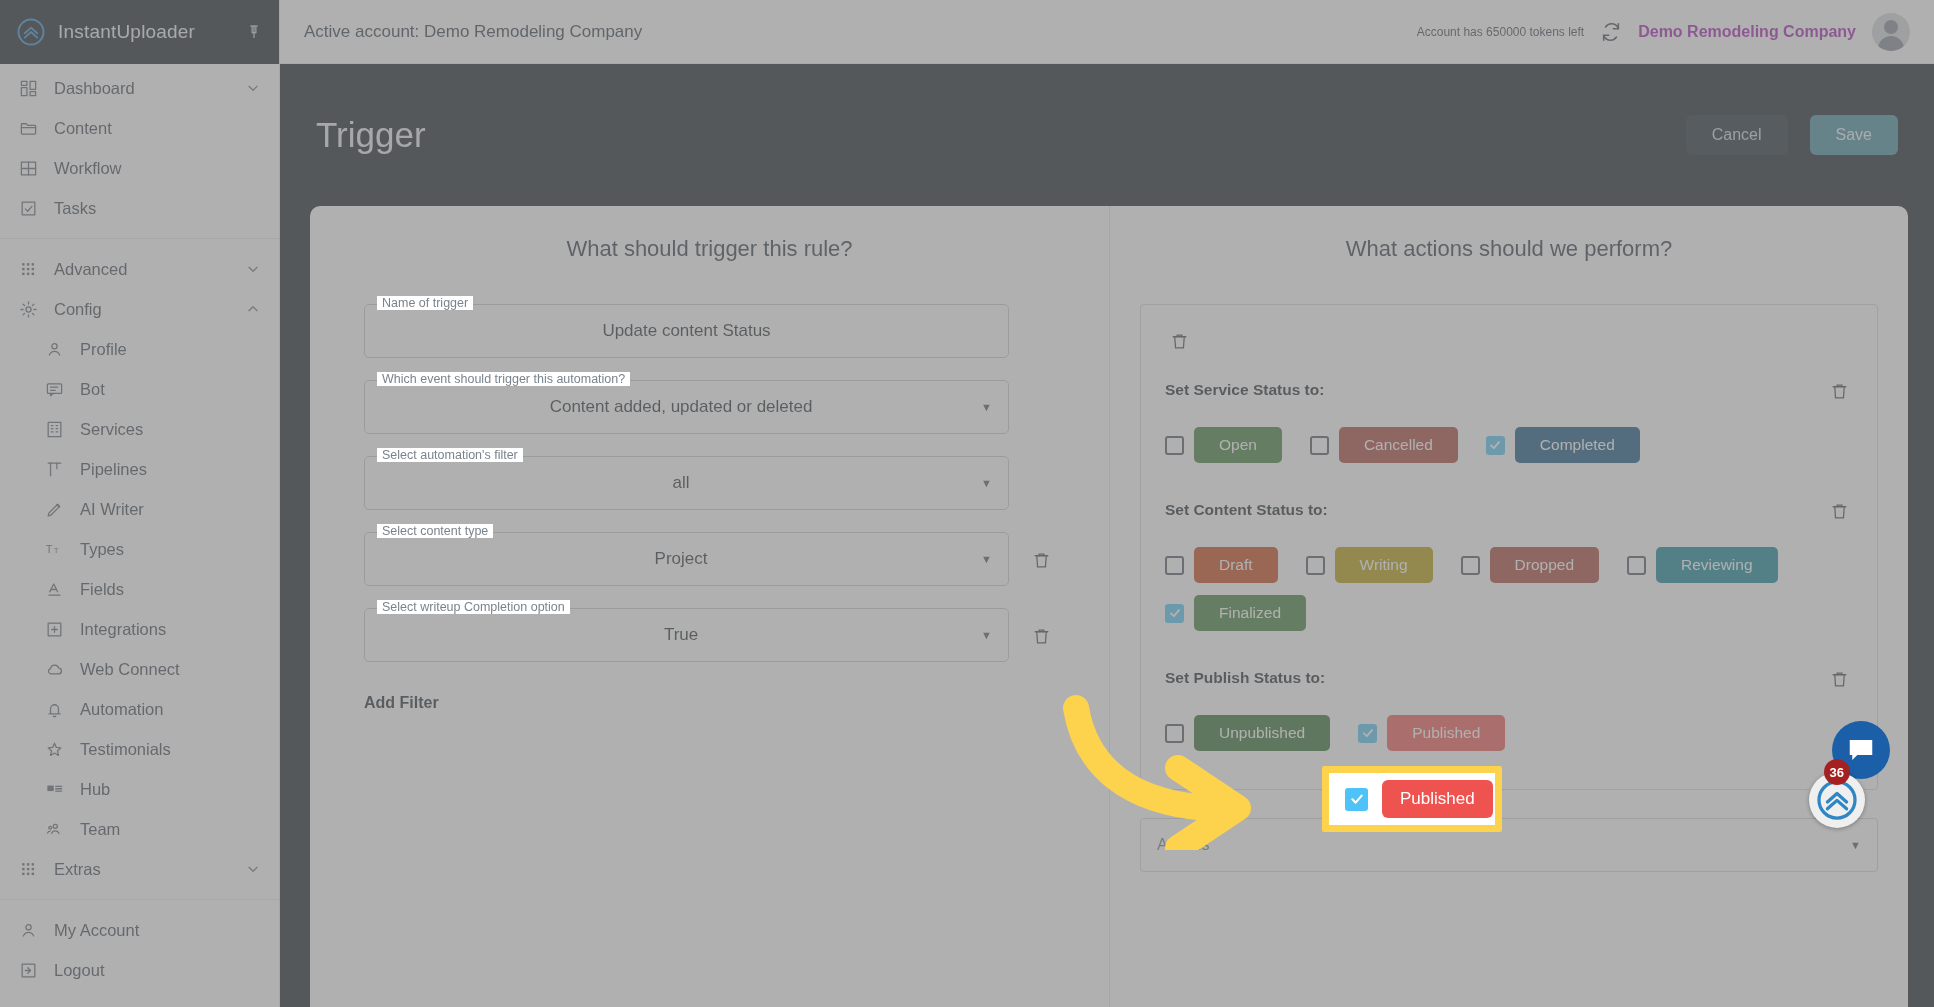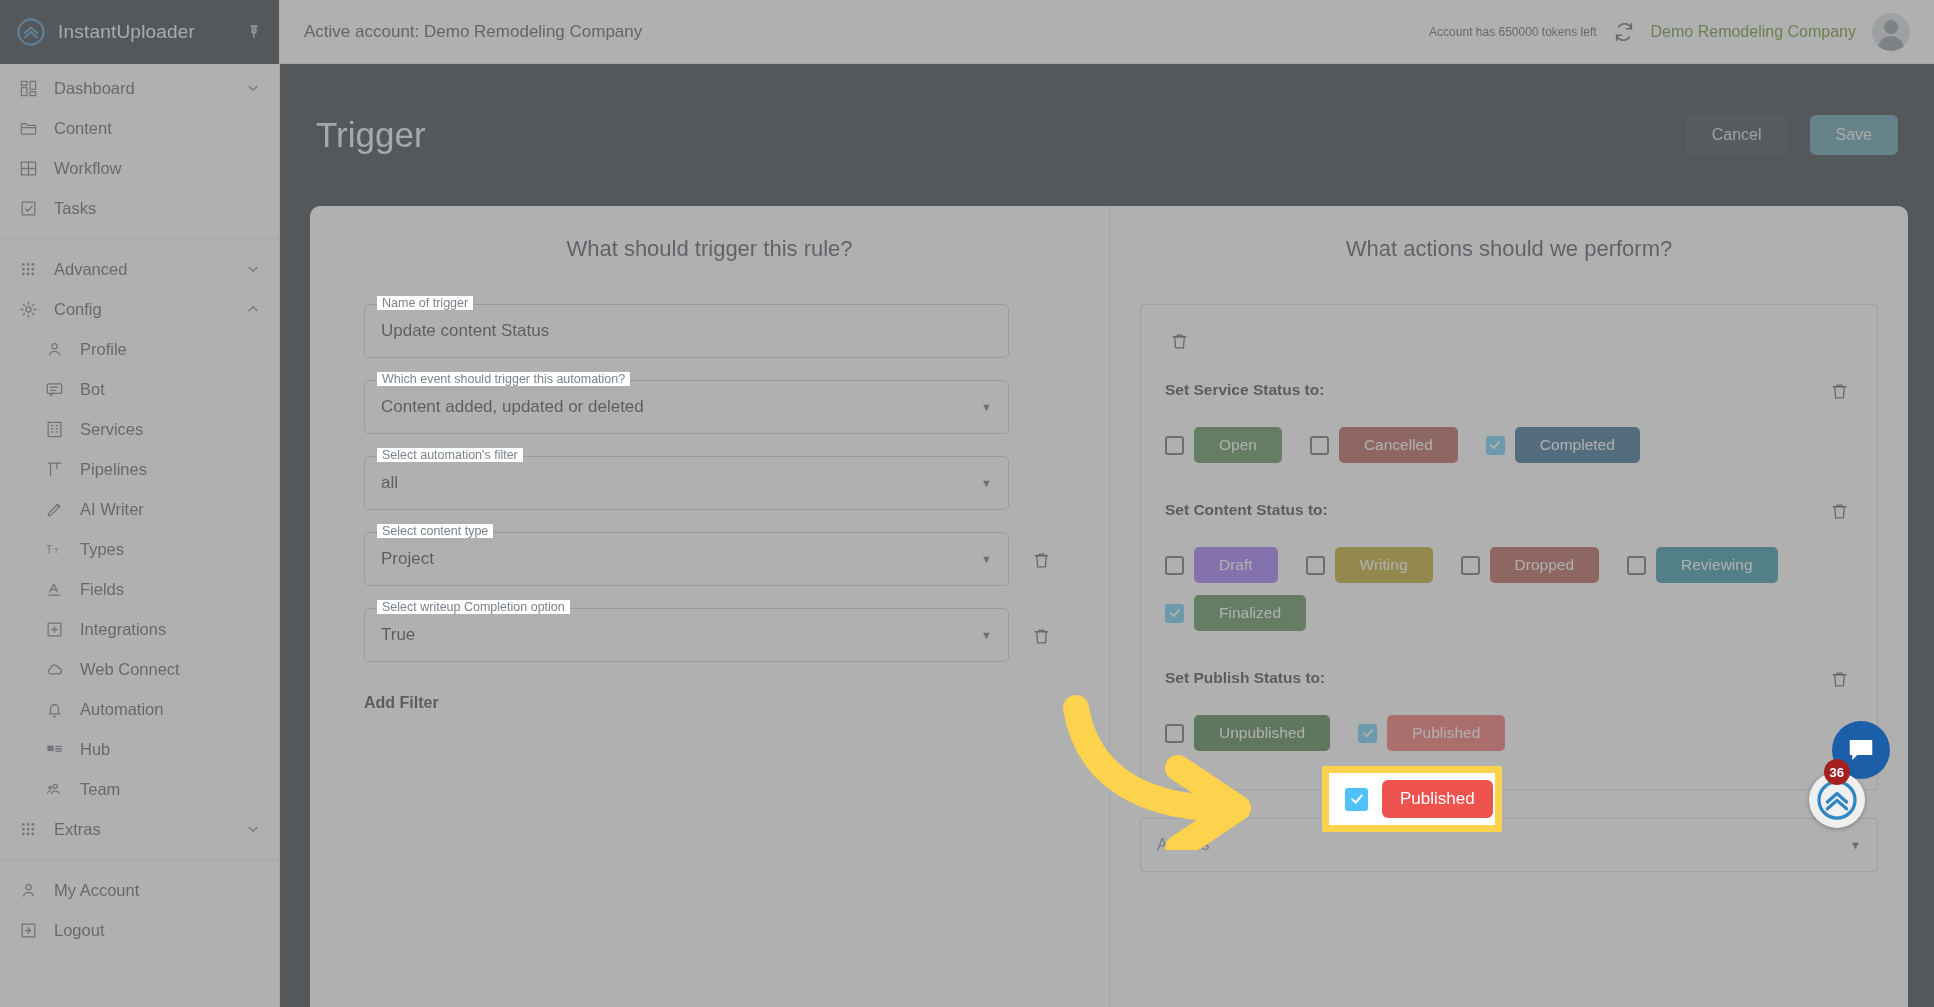--- a/index.html
+++ b/index.html
@@ -52,21 +52,21 @@
     width: 1654px; height: 64px;
     background: #ffffff;
     display: flex; align-items: center;
     padding: 0 24px 0 24px;
     border-bottom: 1px solid #e6e9ed;
   }
   .topbar-left { font-size: 17px; color: #2f3a45; flex: 1; }
   .topbar-right { display: flex; align-items: center; gap: 16px; }
   .tokens { font-size: 12px; color: #3a4450; }
   .refresh-ic { color: #3a4450; display:flex; align-items:center; cursor:pointer; }
-  .acct-name { font-size: 16px; font-weight: normal; color: #4d7c0f; }
+  .acct-name { font-size: 16px; font-weight: bold; color: #a21caf; }
   .avatar {
     width: 38px; height: 38px; border-radius: 50%;
     background: #cfd4d9; overflow: hidden; position: relative;
   }
   .avatar .head { position:absolute; width:14px; height:14px; border-radius:50%; background:#7c8791; left:12px; top:7px; }
   .avatar .body { position:absolute; width:26px; height:17px; border-radius:13px 13px 0 0; background:#7c8791; left:6px; top:23px; }
 
   
   .pagehead {
     position: absolute; left: 280px; top: 64px;
@@ -114,21 +114,21 @@
   }
   .field .box {
     border: 1px solid #c4c9ce; border-radius: 5px;
     height: 54px; display: flex; align-items: center;
     padding: 0 16px; font-size: 17px; color: #1f2830;
     background: transparent;
   }
   .field .box .val { flex: 1; }
   .caret { color:#4a535c; font-size: 11px; line-height:1; }
   .field-row { display: flex; align-items: flex-start; gap: 18px; }
-  .field-row .field { flex: 1; }
+  .field-row .field { flex: 1; text-align: center; }
   .trash-btn {
     margin-top: 14px; width: 28px; height: 28px;
     display: flex; align-items: center; justify-content: center;
     color: #39424b; cursor: pointer; flex: 0 0 28px;
   }
   .add-filter { font-size: 16px; font-weight: bold; color: #1d262f; margin-top: 10px; cursor: pointer; }
 
   
   .action-box {
     border: 1px solid #d3d7db; border-radius: 4px;
@@ -417,20 +417,28 @@
             <svg width="19" height="19" viewBox="0 0 24 24" fill="none" stroke="currentColor" stroke-width="1.6" stroke-linecap="round" stroke-linejoin="round">
               <path d="M7 17V11a5 5 0 0 1 10 0v6"></path>
               <line x1="5" y1="17.6" x2="19" y2="17.6"></line>
               <path d="M10.5 20.3a1.8 1.8 0 0 0 3 0"></path>
             </svg>
           </span>
           <span class="lbl">Automation</span>
         </div>
         <div class="sb-item sub">
           <span class="ic">
+            <svg width="19" height="19" viewBox="0 0 24 24" fill="none" stroke="currentColor" stroke-width="1.6" stroke-linecap="round" stroke-linejoin="round">
+              <polygon points="12,4 14.3,9.4 20,9.9 15.7,13.8 17,19.5 12,16.5 7,19.5 8.3,13.8 4,9.9 9.7,9.4"></polygon>
+            </svg>
+          </span>
+          <span class="lbl">Testimonials</span>
+        </div>
+        <div class="sb-item sub">
+          <span class="ic">
             <svg width="19" height="19" viewBox="0 0 24 24" fill="none" stroke="currentColor" stroke-width="1.7" stroke-linecap="round">
               <rect x="3" y="7" width="8" height="7" fill="currentColor" stroke="none"></rect>
               <line x1="13.5" y1="8" x2="21" y2="8"></line>
               <line x1="13.5" y1="11" x2="21" y2="11"></line>
               <line x1="13.5" y1="14" x2="21" y2="14"></line>
             </svg>
           </span>
           <span class="lbl">Hub</span>
         </div>
         <div class="sb-item sub">
@@ -638,21 +646,21 @@
                   <svg width="19" height="21" viewBox="0 0 24 24" fill="none" stroke="currentColor" stroke-width="1.6" stroke-linecap="round">
                     <polyline points="4,6 20,6"></polyline>
                     <path d="M9 6V4h6v2"></path>
                     <path d="M6 6l1 14h10l1-14"></path>
                   </svg>
                 </div>
               </div>
               <div class="chips">
                 <div class="chip-wrap">
                   <span class="cbox"></span>
-                  <span class="chip" style="background: #8b5cf6;">Draft</span>
+                  <span class="chip" style="background: #c2410c;">Draft</span>
                 </div>
                 <div class="chip-wrap">
                   <span class="cbox"></span>
                   <span class="chip" style="background: rgb(179, 152, 0);">Writing</span>
                 </div>
                 <div class="chip-wrap">
                   <span class="cbox"></span>
                   <span class="chip" style="background: rgb(166, 61, 52);">Dropped</span>
                 </div>
                 <div class="chip-wrap">

